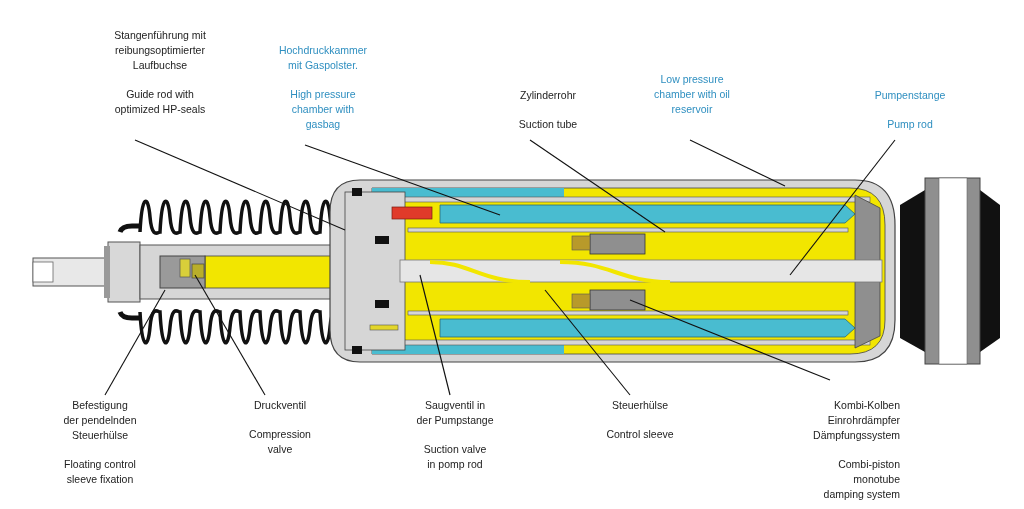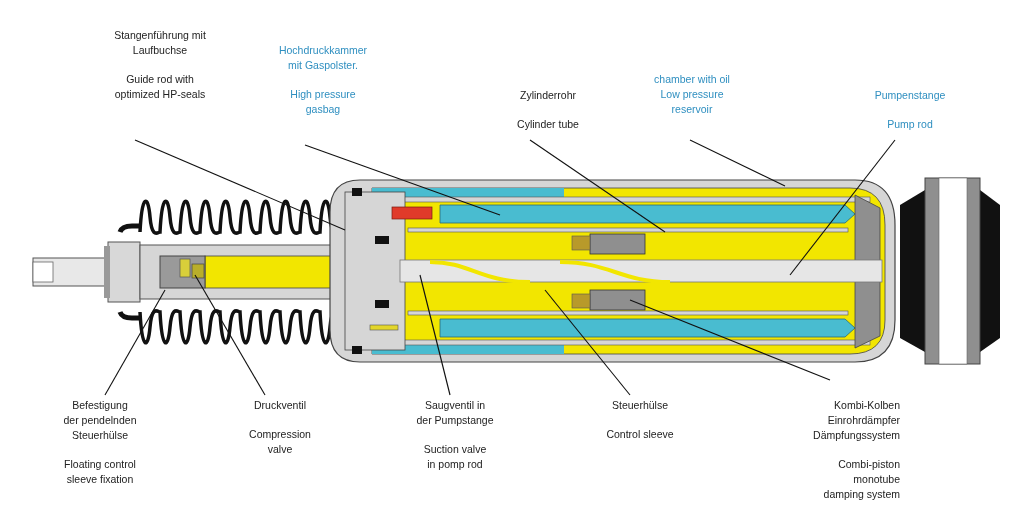--- a/index.html
+++ b/index.html
@@ -96,45 +96,47 @@
     <line x1="105" y1="395" x2="165" y2="290"></line>
     <line x1="265" y1="395" x2="195" y2="275"></line>
     <line x1="450" y1="395" x2="420" y2="275"></line>
     <line x1="630" y1="395" x2="545" y2="290"></line>
     <line x1="830" y1="380" x2="630" y2="300"></line>
   </g>
 </svg>
 
 <div class="lbl" style="left:70px;top:28px;width:180px;">
   <div>Stangenführung mit</div>
+  <div>reibungsoptimierter</div>
   <div>Laufbuchse</div>
   <div class="gap"></div>
   <div>Guide rod with</div>
   <div>optimized HP-seals</div>
 </div>
 
 <div class="lbl blue" style="left:248px;top:43px;width:150px;">
   <div>Hochdruckkammer</div>
   <div>mit Gaspolster.</div>
   <div class="gap"></div>
   <div>High pressure</div>
+  <div>chamber with</div>
   <div>gasbag</div>
 </div>
 
 <div class="lbl blue" style="left:622px;top:58px;width:140px;">
   <div class="gap"></div>
+  <div>Low pressure</div>
   <div>chamber with oil</div>
-  <div>Low pressure</div>
   <div>reservoir</div>
 </div>
 
 <div class="lbl" style="left:498px;top:88px;width:100px;">
   <div>Zylinderrohr</div>
   <div class="gap"></div>
-  <div>Cylinder tube</div>
+  <div>Suction tube</div>
 </div>
 
 <div class="lbl blue" style="left:860px;top:88px;width:100px;">
   <div>Pumpenstange</div>
   <div class="gap"></div>
   <div>Pump rod</div>
 </div>
 
 <div class="lbl" style="left:40px;top:398px;width:120px;">
   <div>Befestigung</div>

